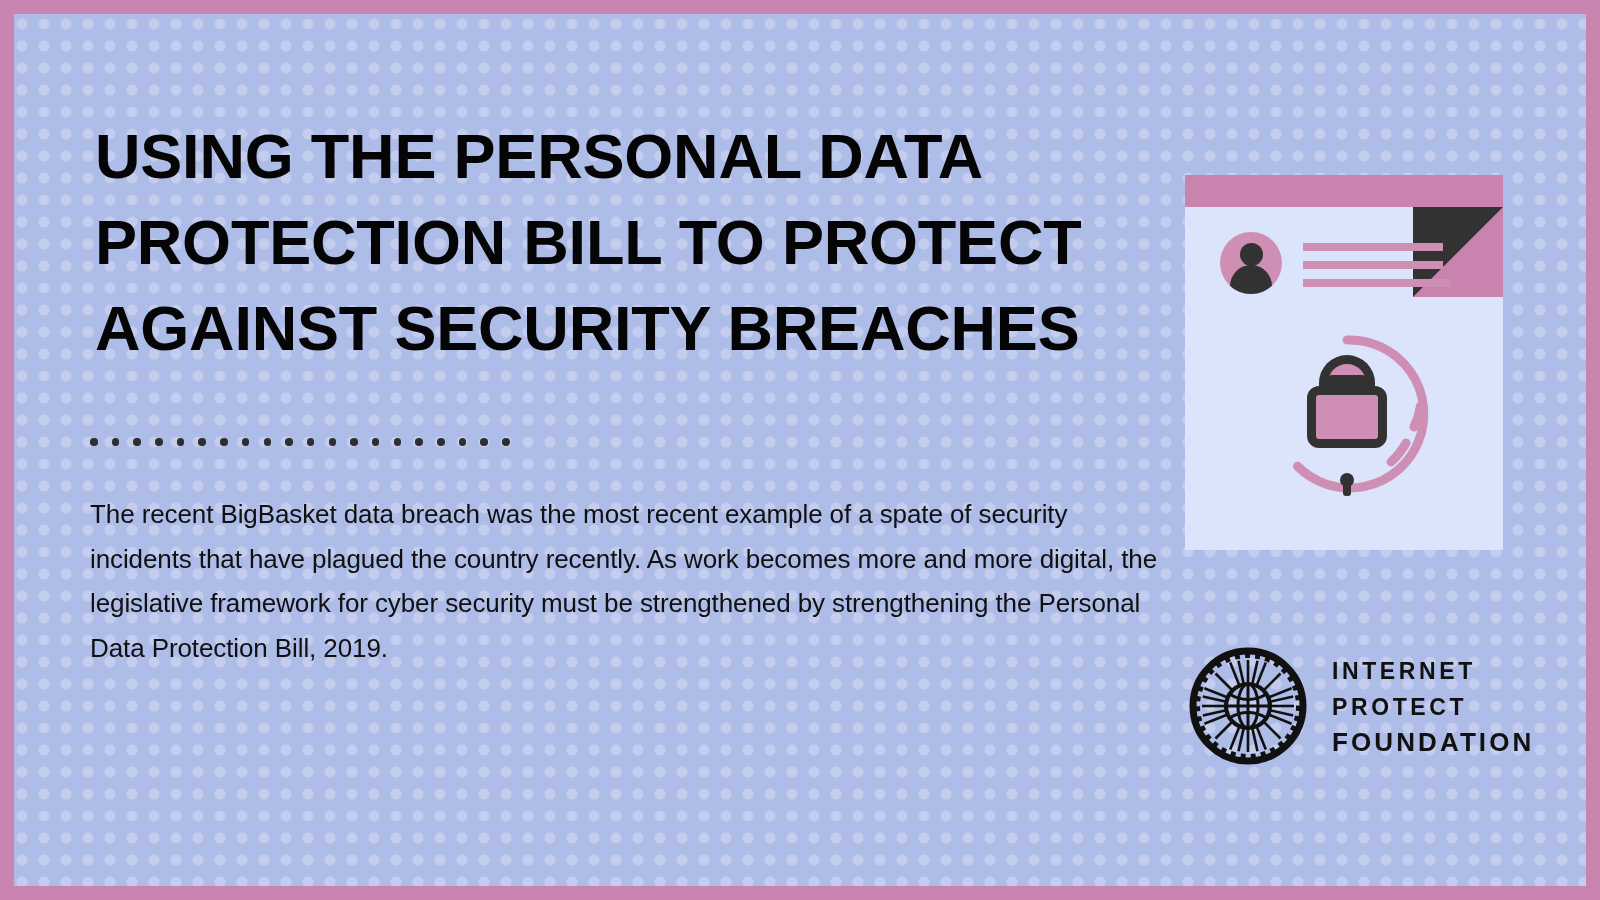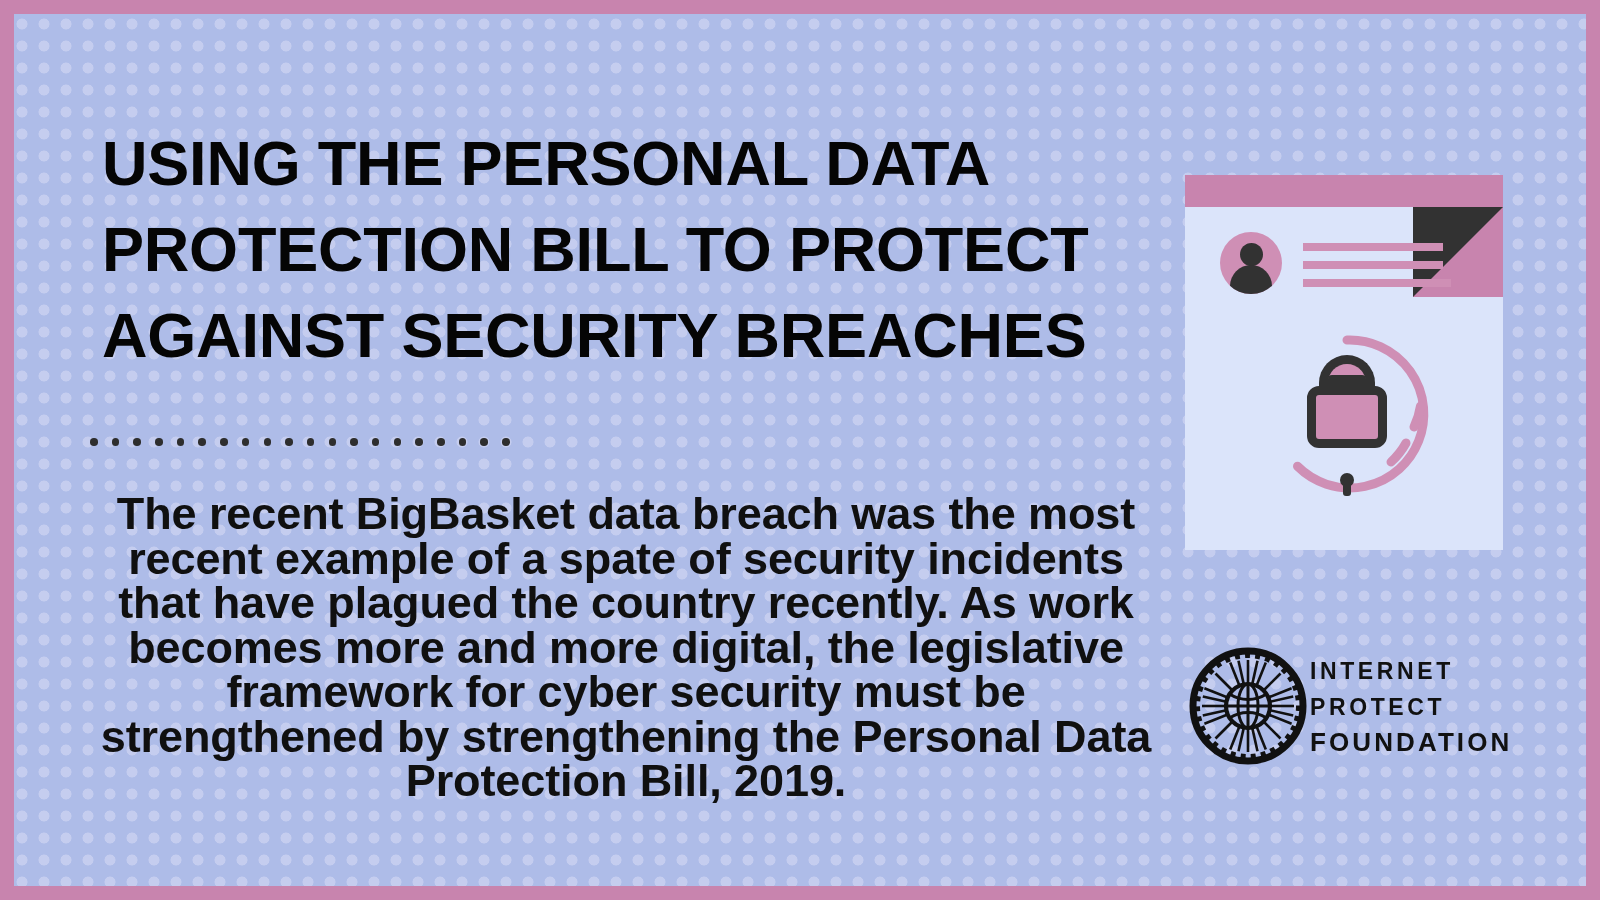--- a/index.html
+++ b/index.html
@@ -34,21 +34,21 @@
     left: 62px;
     top: 0;
     width: 1090px;
     height: 100%;
   }
   .headline {
     position: absolute;
     left: 14px;
     top: 94px;
     width: 1080px;
-    margin: 12px;
+    margin: 5px;
     color: #050505;
     font-family: "Liberation Sans", sans-serif;
     font-weight: bold;
     font-size: 63px;
     line-height: 86px;
     letter-spacing: -0.2px;
     text-transform: uppercase;
     white-space: pre-line;
   }
   .dot-divider {
@@ -66,25 +66,24 @@
     background: #2e2e2e;
   }
   .body-copy {
     position: absolute;
     left: 14px;
     top: 478px;
     width: 1072px;
     margin: 0;
     color: #101010;
     font-family: "Liberation Sans", sans-serif;
-    font-weight: bold;
-    font-size: 45px;
+    font-weight: normal;
+    font-size: 26px;
     line-height: 44.5px;
     letter-spacing: -0.1px;
-    text-align: center;
   }
 
   
   .doc-card {
     position: absolute;
     left: 1171px;
     top: 161px;
     width: 318px;
     height: 375px;
     background: #dbe4fa;
@@ -231,20 +230,21 @@
     background: #323232;
   }
 
   
   .logo-block {
     position: absolute;
     left: 1172px;
     top: 630px;
     display: flex;
     align-items: center;
+    gap: 22px;
   }
   .logo-mark {
     width: 124px;
     height: 124px;
     flex: 0 0 auto;
   }
   .logo-words {
     color: #111111;
     font-family: "Liberation Sans", sans-serif;
     font-weight: bold;

